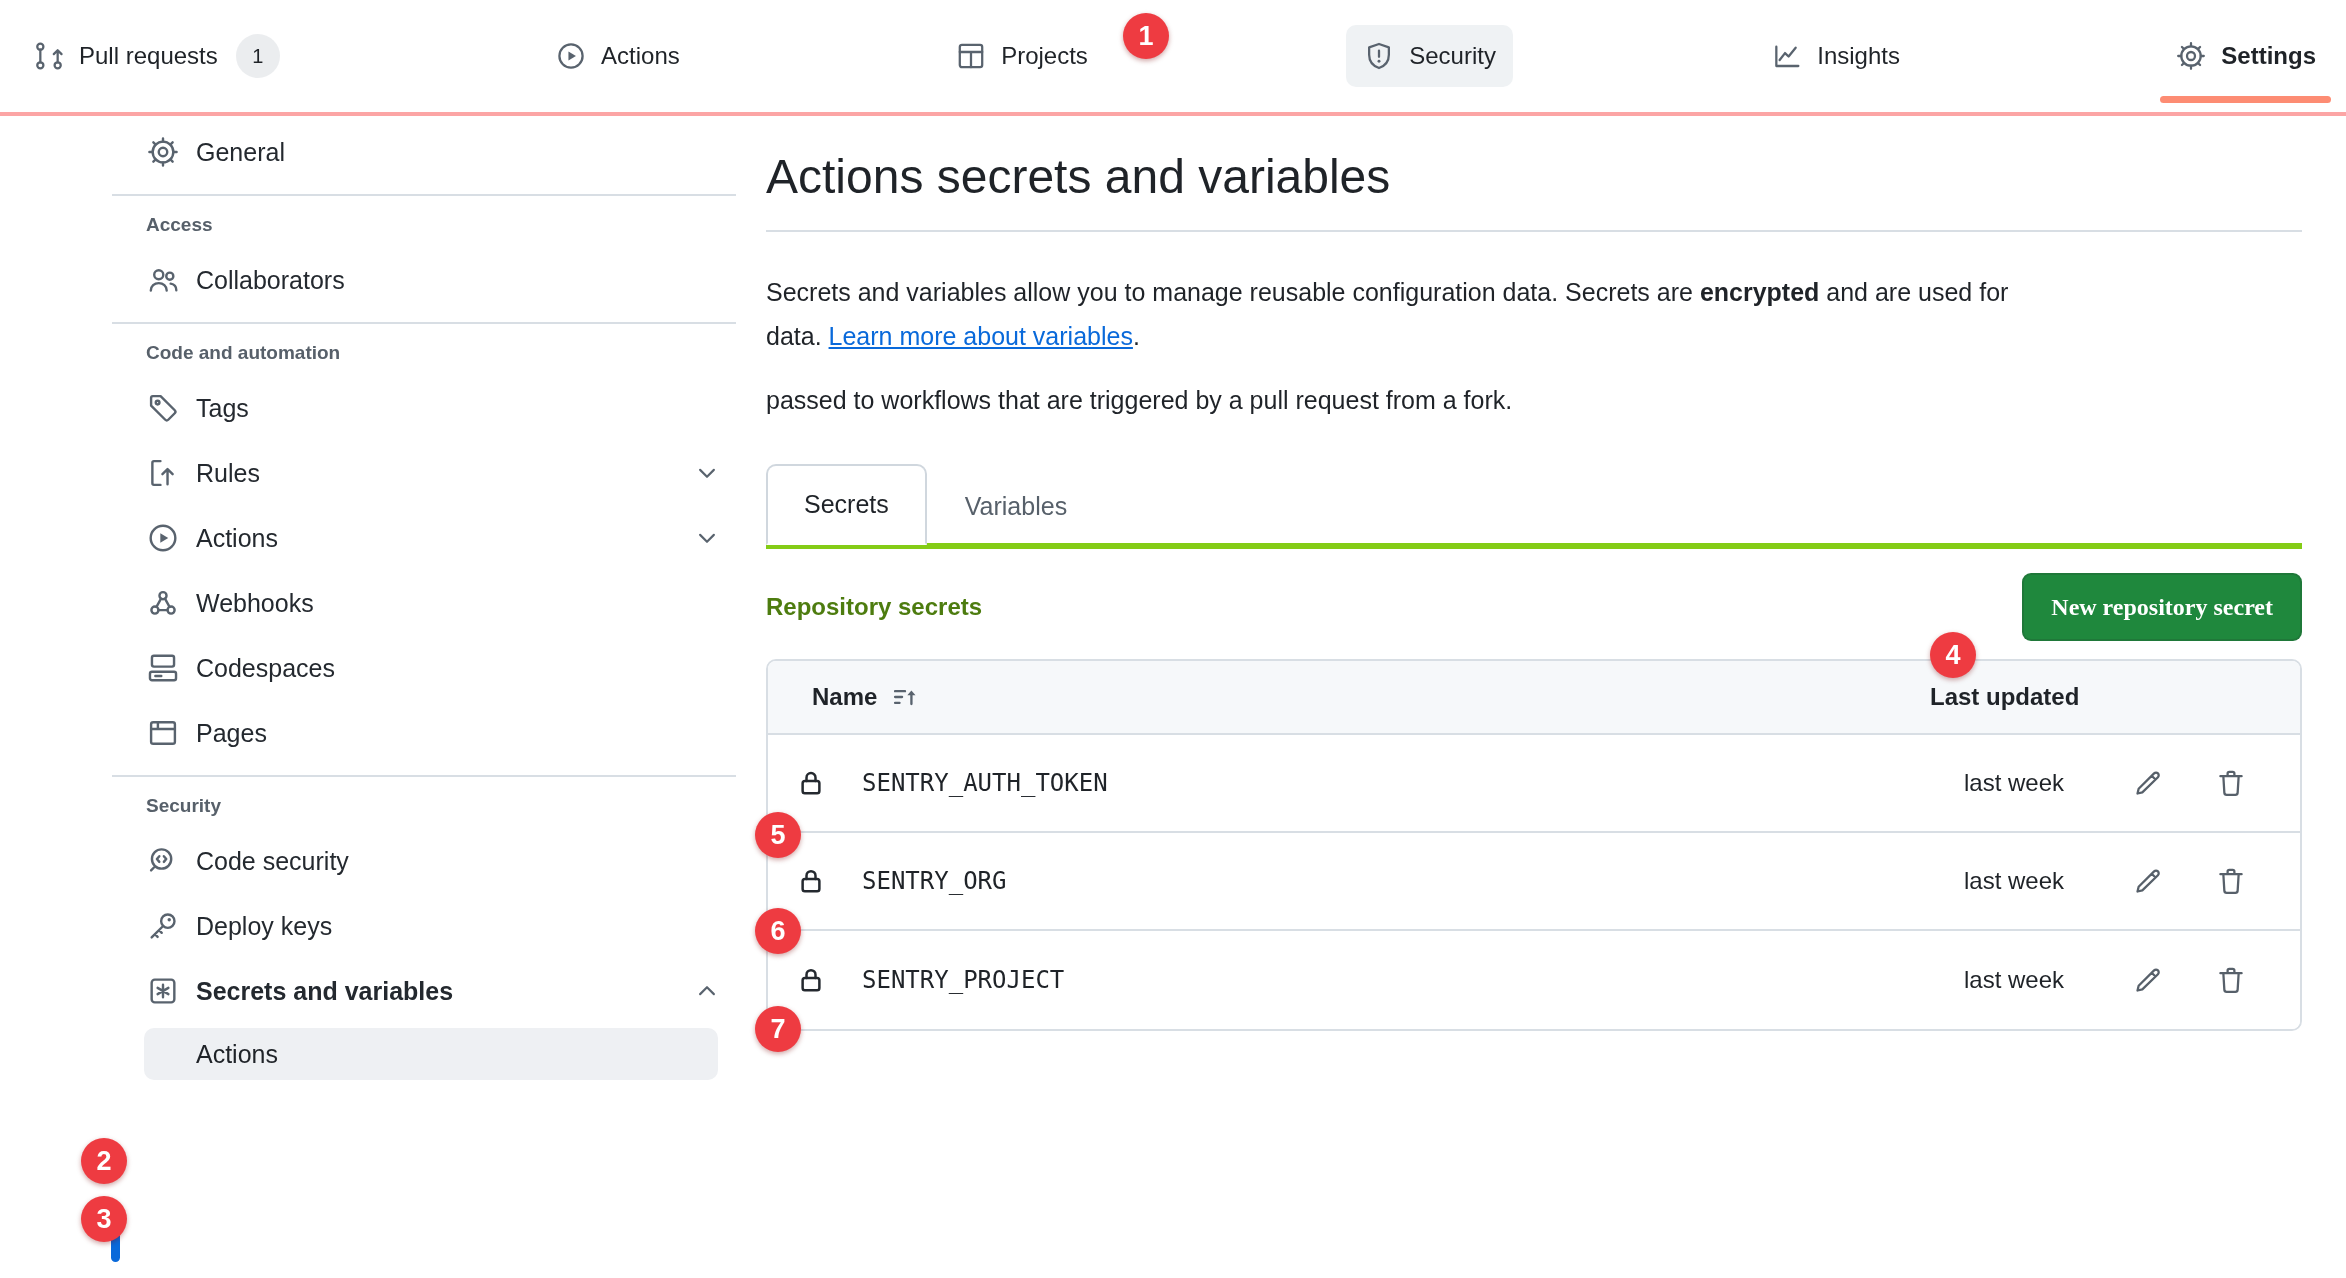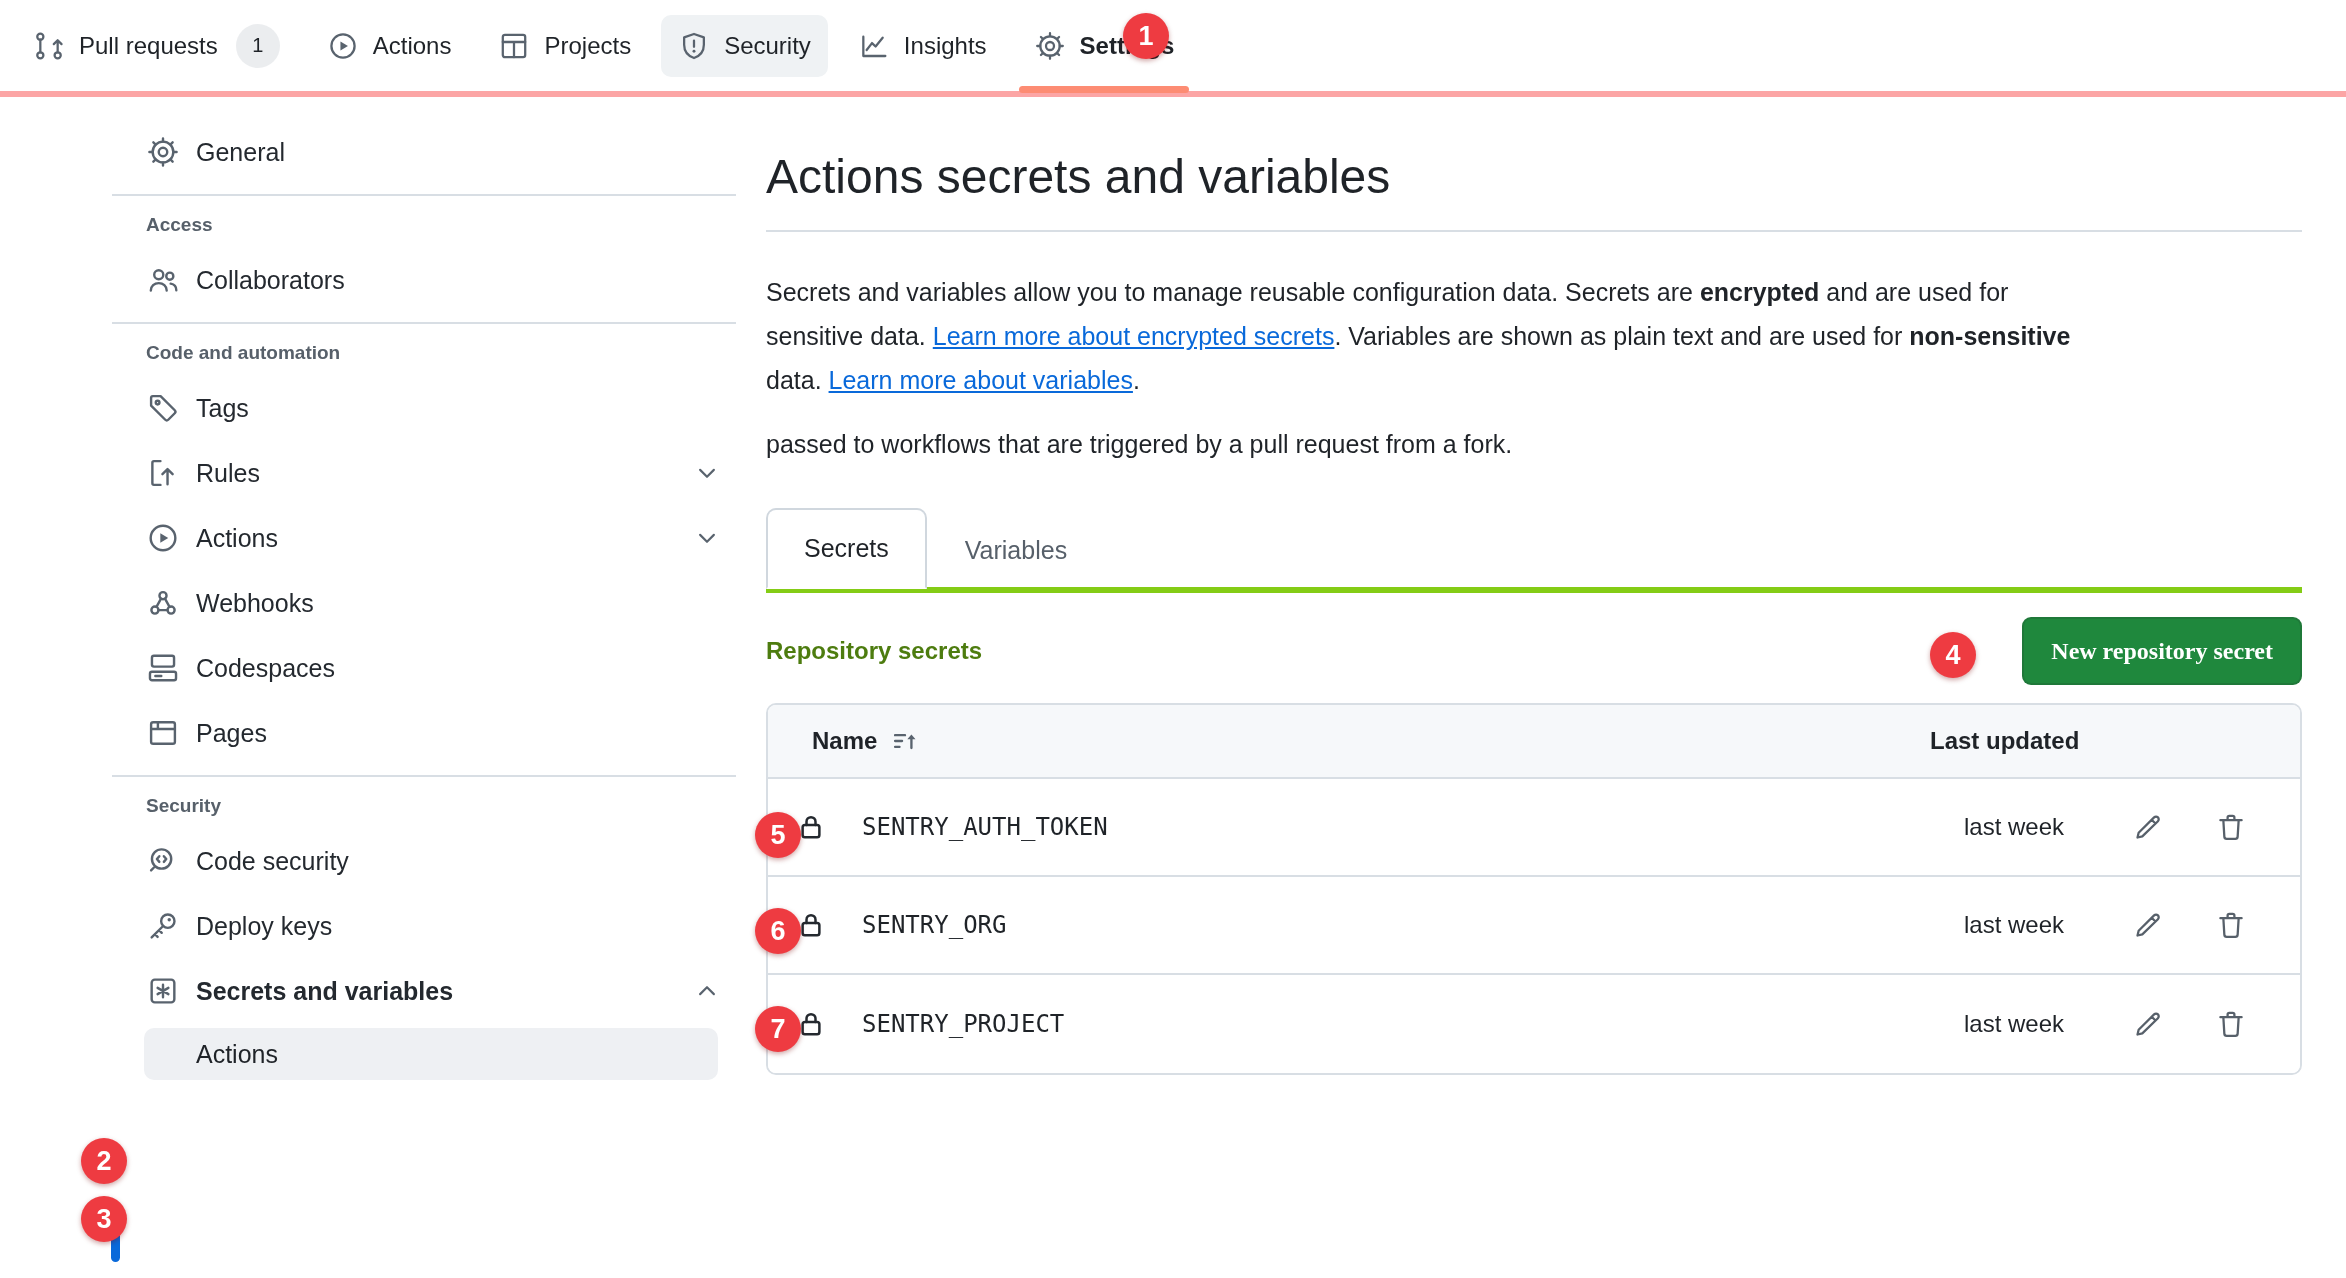--- a/index.html
+++ b/index.html
@@ -8,23 +8,23 @@
     position:relative; background:#ffffff; overflow:hidden;
     font-family:"Liberation Sans","DejaVu Sans",sans-serif;
     color:#1f2328; -webkit-font-smoothing:antialiased;
   }
   svg { display:block; }
   .ic { stroke:#59636e; fill:none; stroke-width:1.7; stroke-linecap:round; stroke-linejoin:round; }
   .ic .fill { fill:#59636e; stroke:none; }
 
   
   .topnav {
-    position:absolute; left:0; top:0; width:2346px; height:97px;
+    position:absolute; left:0; top:0; width:2346px; height:116px;
     display:flex; align-items:center; padding-left:16px;
-    border-bottom:6px solid #fca5a5; background:#fff; z-index:5;
+    border-bottom:4px solid #fca5a5; background:#fff; z-index:5;justify-content:space-between;
   }
   .nav-item {
     position:relative; display:flex; align-items:center; gap:14px;
     padding:15px 17px; margin-right:13px; border-radius:10px;
     font-size:24px; color:#1f2328; cursor:pointer; white-space:nowrap;
   }
   .nav-item .nav-ic { width:32px; height:32px; }
   .nav-item.pill { background:#eff2f4; }
   .nav-item.active { font-weight:700; }
   .nav-item.active::after {
@@ -301,21 +301,20 @@
   </div>
   <div class="current-bar"></div>
 </nav>
 
 <main class="content">
   <h1 class="page-title">Actions secrets and variables</h1>
   <div class="title-divider"></div>
 
   <div class="para">
     <div class="p-line"><span>Secrets and variables allow you to manage reusable configuration data. Secrets are </span><strong>encrypted</strong><span> and are used for</span></div>
-    <div class="p-line"><span>sensitive data. </span><a>Learn more about encrypted secrets</a><span>. Variables are shown as plain text and are used for </span><strong>non-sensitive</strong></div>
     <div class="p-line"><span>data. </span><a>Learn more about variables</a><span>.</span></div>
   </div>
 
   <div class="para note">
     <div class="p-line">passed to workflows that are triggered by a pull request from a fork.</div>
   </div>
 
   <div class="tabnav">
     <div class="tab active">Secrets</div>
     <div class="tab">Variables</div>

